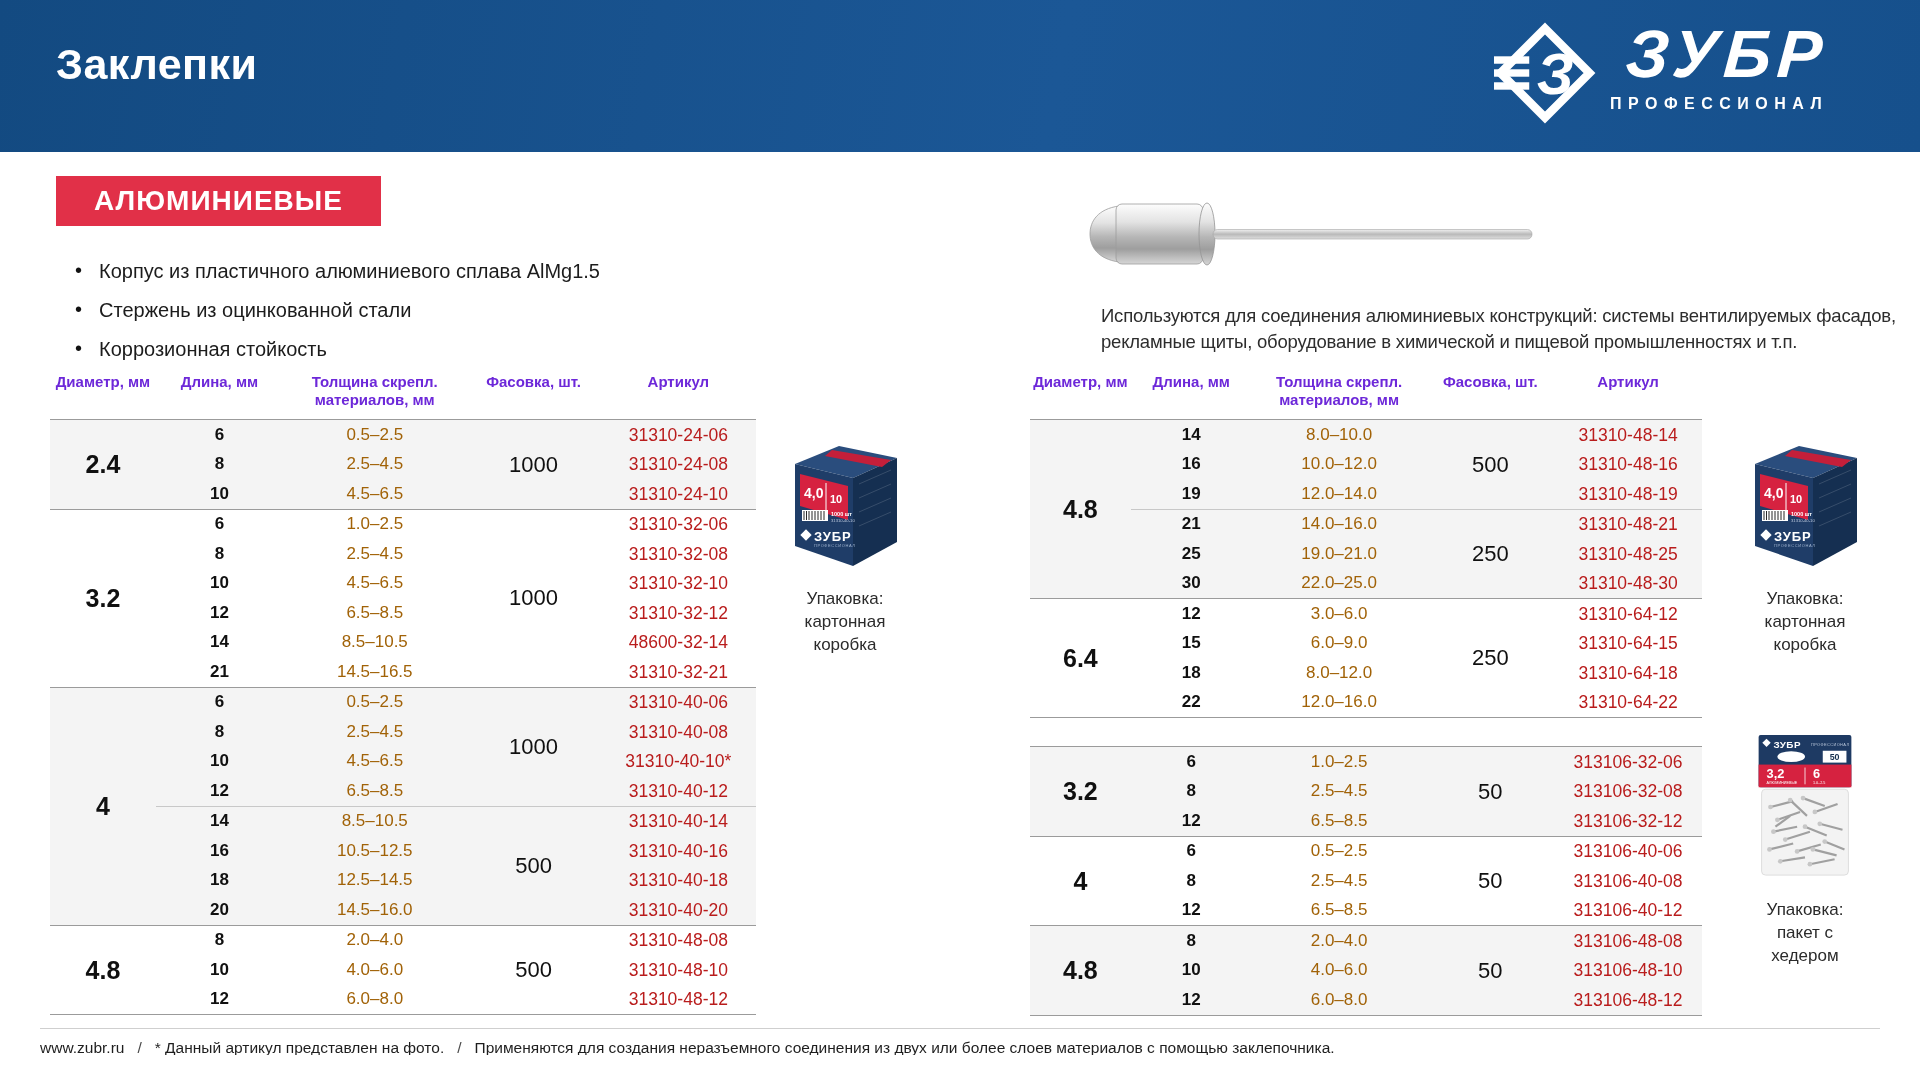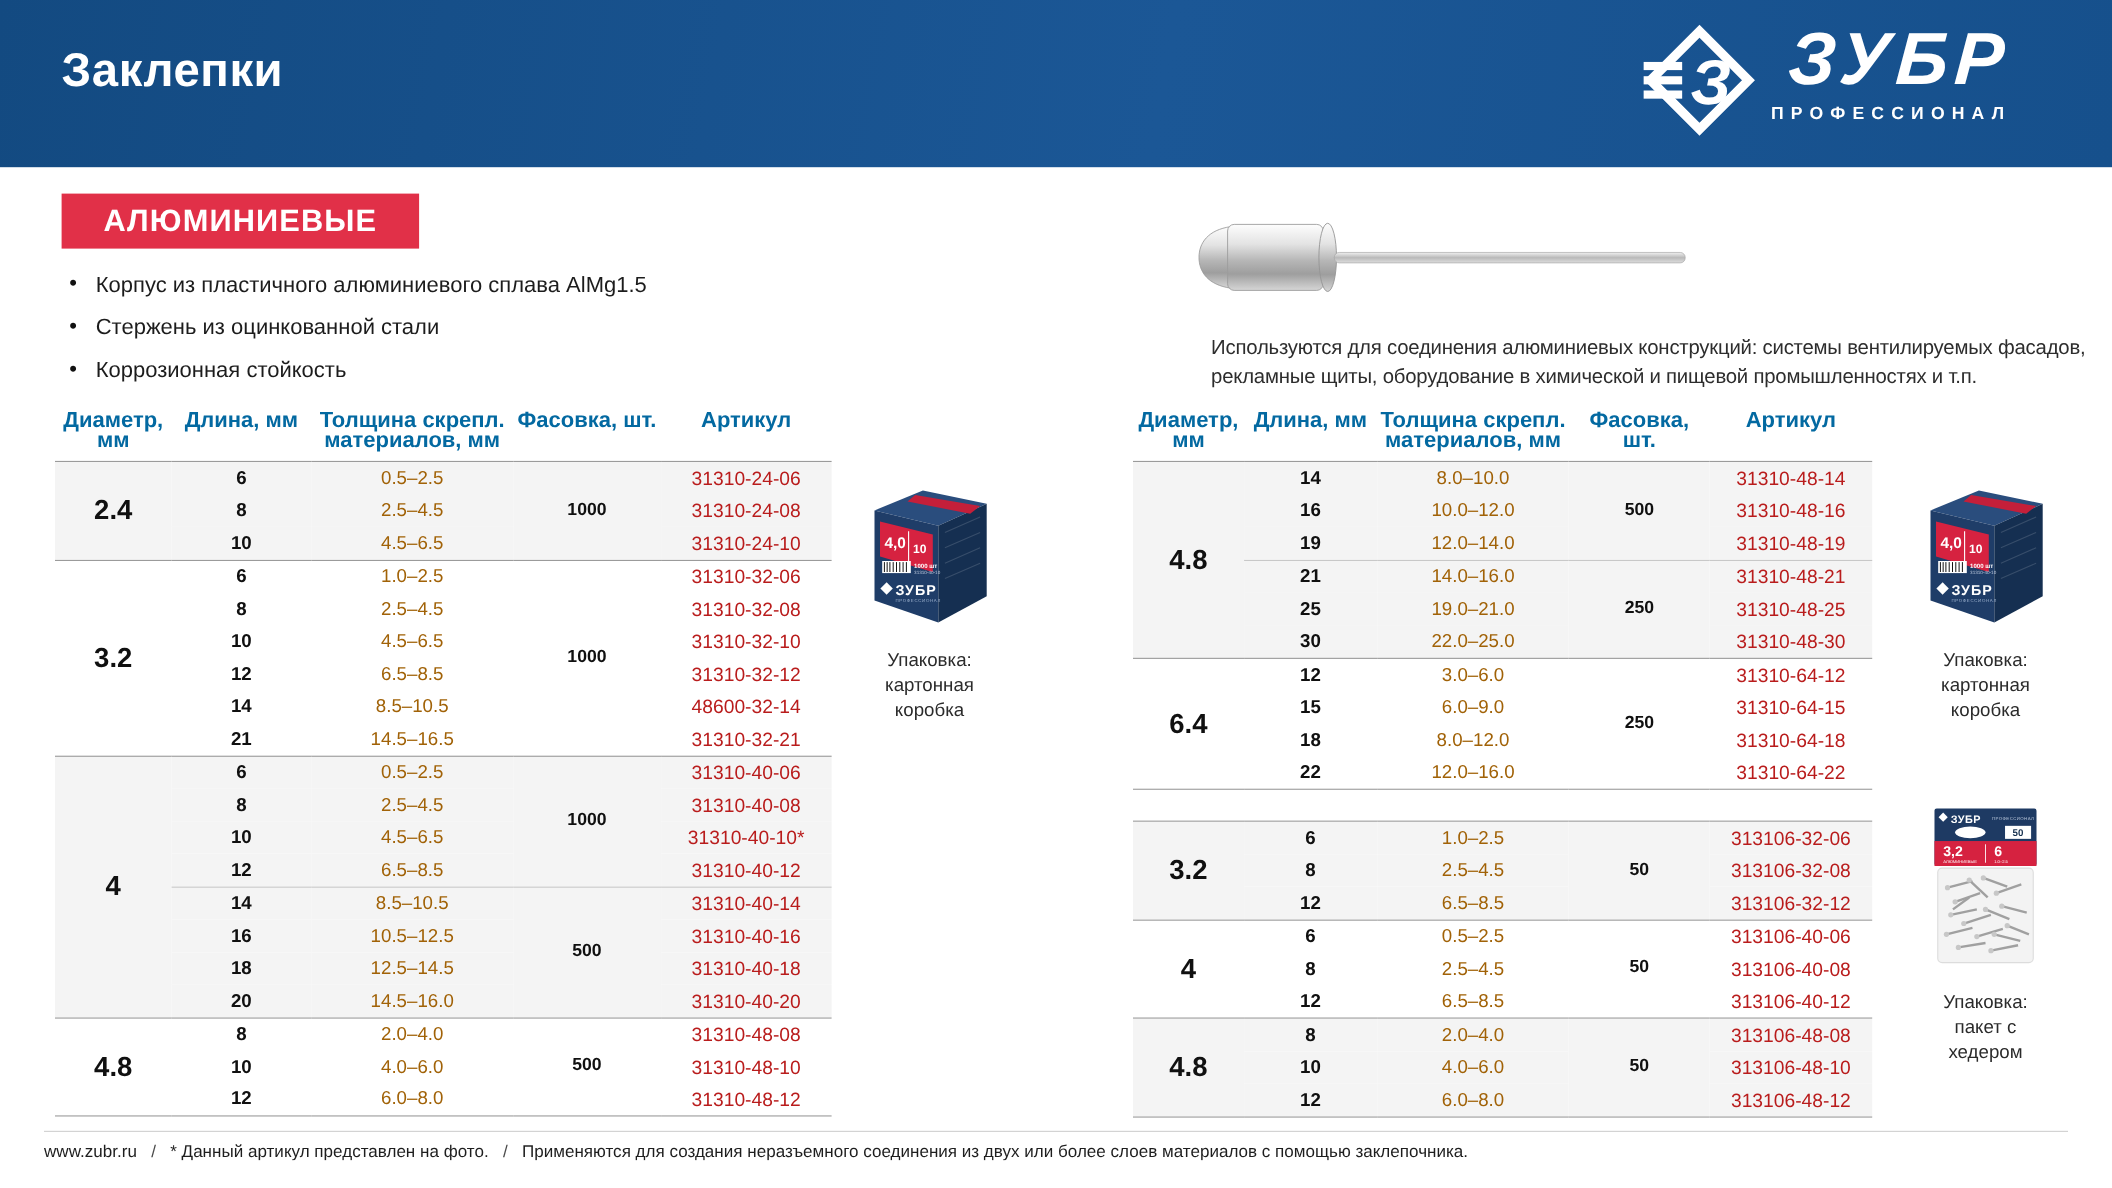--- a/index.html
+++ b/index.html
@@ -15,46 +15,46 @@
   .logo-mark { width:102px; height:102px; }
   .logo-right { display:flex; flex-direction:column; align-items:flex-end; }
   .logo-name { font-size:67px; font-weight:bold; font-style:italic; color:#fff; line-height:.95;
                letter-spacing:6px; transform:skewX(-4deg); }
   .logo-sub  { font-size:16px; font-weight:bold; color:#fff; letter-spacing:6.5px; margin-top:9px; }
 
   
   .badge { position:absolute; left:56px; top:176px; height:50px; background:#e13048; color:#fff;
            font-size:28px; font-weight:bold; letter-spacing:1px; display:flex; align-items:center;
            padding:0 38px; }
-  .features { position:absolute; left:56px; top:244px; margin:4px; padding:0; list-style:none; }
+  .features { position:absolute; left:56px; top:244px; margin:16px; padding:0; list-style:none; }
   .features li { font-size:20px; color:#1c1c1c; margin-bottom:16px; padding-left:27px; position:relative; }
   .features li::before { content:"•"; position:absolute; left:3px; top:-1px; color:#111; }
 
   
   .rivet { position:absolute; left:1085px; top:190px; width:465px; height:90px; }
   .description { position:absolute; left:1101px; top:303px; font-size:18.5px; line-height:26px;
                  color:#2d2d2d; letter-spacing:-0.2px; white-space:nowrap; }
 
   
   .tbl { position:absolute; }
   .tbl-left { left:50px;  top:368px; width:706px; }
   .tbl-rtop { left:1030px; top:368px; width:672px; }
   .tbl-rbot { left:1030px; top:746px; width:672px; }
 
   table.spec { width:100%; border-collapse:collapse; table-layout:fixed; border-bottom:1px solid #9b9b9b; }
-  .spec th { font-size:20px; font-weight:bold; color:#0369a1; text-align:center; vertical-align:top;
+  .spec th { font-size:15px; font-weight:bold; color:#6d28d9; text-align:center; vertical-align:top;
              padding:5px 2px 10px; white-space:pre-line; line-height:18px; }
   .spec td { text-align:center; vertical-align:middle; height:29.5px; padding:0 2px;
              font-size:17px; color:#3f3f3f; line-height:1.05; }
   .spec tr.shade td { background:#f4f4f4; }
   .spec tr.gstart td { border-top:1px solid #9b9b9b; }
   .spec tr.sstart td { border-top:1px solid #c8c8c8; }
   .spec td.diam { font-size:25px; font-weight:bold; color:#101010; }
   .spec td.len  { font-weight:bold; color:#101010; }
-  .spec td.pack { font-weight:bold; color:#101010; font-size:16px; }
+  .spec td.pack { font-weight:normal; color:#101010; font-size:22px; }
   .spec td.thk  { color:#a16207; }
   .spec td.sku  { color:#b91c1c; font-size:17.5px; }
 
   
   .pack-col { position:absolute; text-align:center; }
   #pack-left  { left:775px;  top:438px; width:140px; }
   #pack-right { left:1740px; top:438px; width:130px; }
   #pack-bag   { left:1745px; top:733px; width:120px; }
   .boxsvg { width:122px; height:132px; }
   .bagsvg { width:100px; height:148px; }

